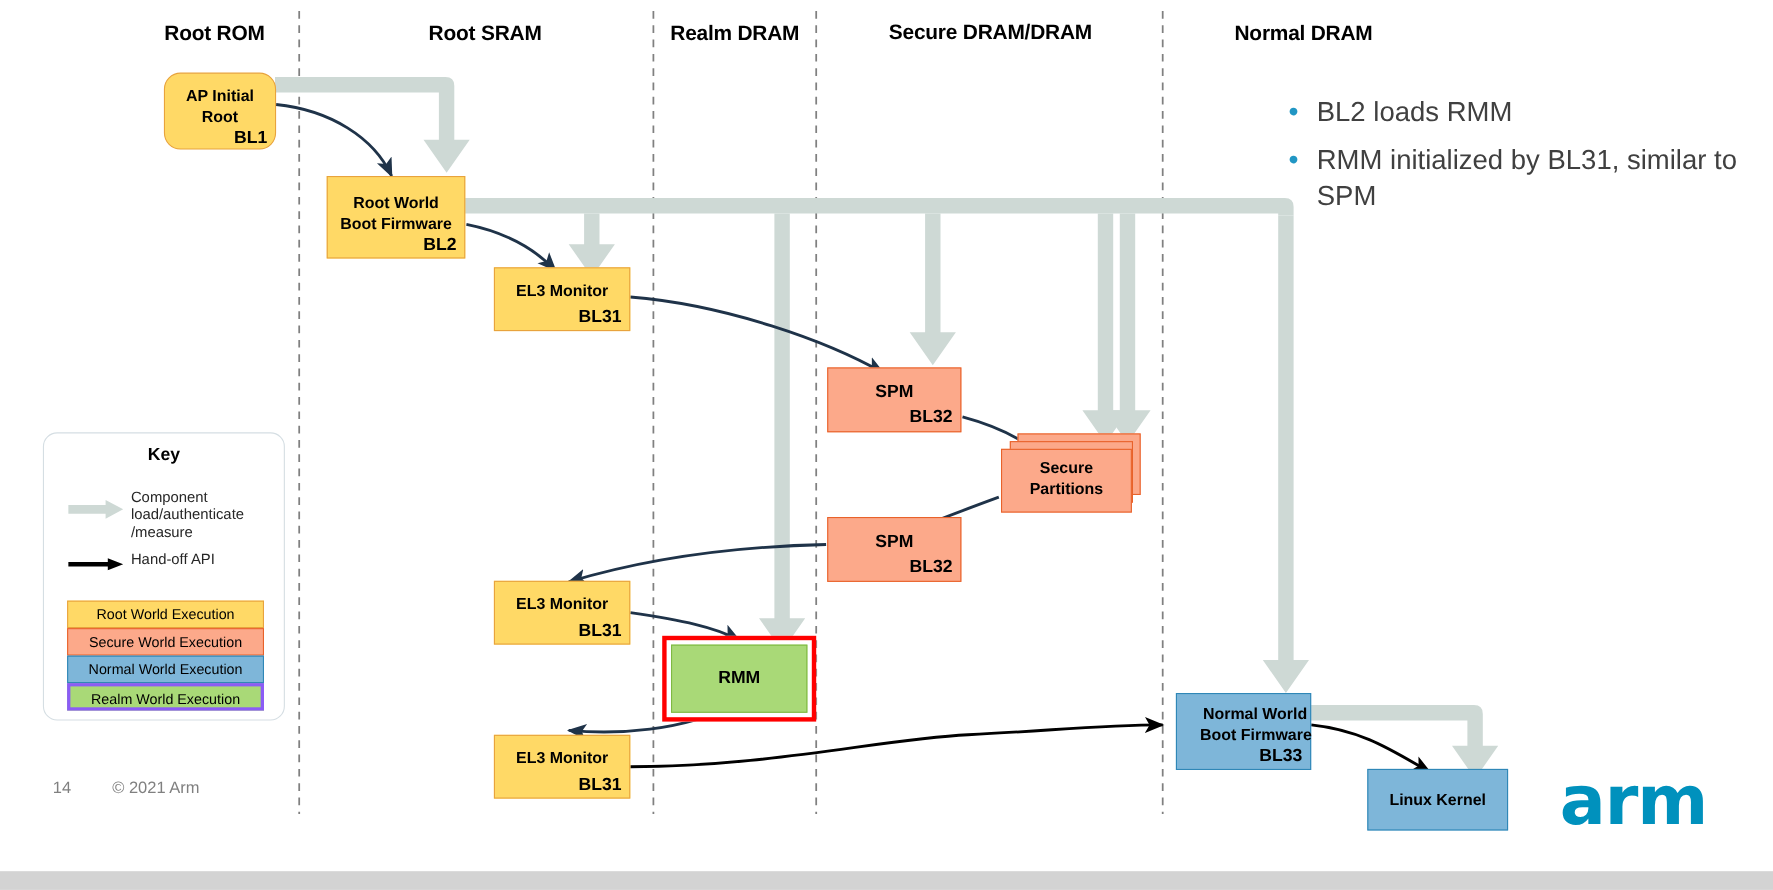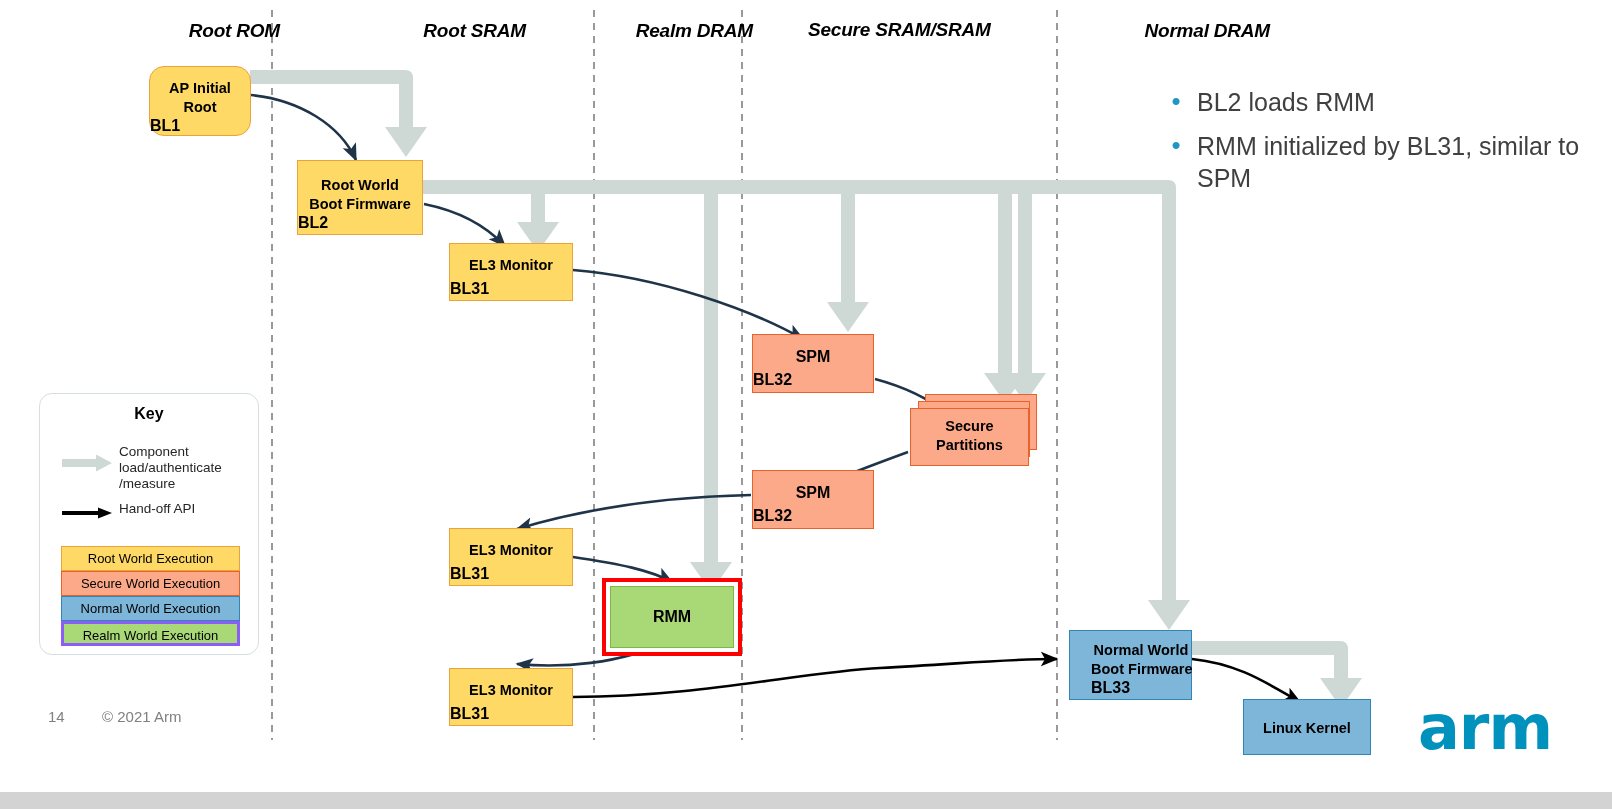--- a/index.html
+++ b/index.html
@@ -11,45 +11,44 @@
     position:relative;
   }
   #slide{position:absolute;left:0;top:0;width:1612px;height:809px;}
   #svg-layer{position:absolute;left:0;top:0;width:1612px;height:809px;}
 
   .col-header{
     position:absolute;
     font-size:19px;
     font-weight:bold;
     color:#000000;
-    text-align:right;
+    text-align:center;
     white-space:nowrap;
     letter-spacing:-0.2px;
-    font-style:italic;
   }
 
   
   .box{
     position:absolute;
     box-sizing:border-box;
     display:block;
     padding:0;
   }
   .box .t1,.box .t2{
     display:block;
     text-align:center;
     font-weight:bold;
     font-size:14.5px;
     color:#000;
     line-height:1.28;
     white-space:nowrap;
   }
   .box .bl{
     display:block;
-    text-align:left;
+    text-align:right;
     font-weight:bold;
     font-size:16px;
     color:#000;
     line-height:1.2;
     padding-right:7px;
     white-space:nowrap;
   }
   .box.root{background:#ffd966;border:1.4px solid #e8a33d;}
   .box.secure{background:#fca98a;border:1.4px solid #e8622a;}
   .box.normal{background:#7eb6d9;border:1.4px solid #2f87b7;}
@@ -177,21 +176,21 @@
 
     <g fill="none" stroke="#000000" stroke-width="2.6" marker-end="url(#blackhead)">
       <path d="M573,697 C700,697 800,672 880,668 C960,664 1000,659 1057,659"></path>
       <path d="M1192,659 C1240,664 1268,684 1300,702"></path>
     </g>
   </svg>
 
   <div class="col-header" style="left:110px;top:20px;width:170px;">Root ROM</div>
   <div class="col-header" style="left:356px;top:20px;width:170px;">Root SRAM</div>
   <div class="col-header" style="left:583px;top:20px;width:170px;">Realm DRAM</div>
-  <div class="col-header" style="left:808px;top:19px;width:176px;">Secure SRAM/SRAM</div>
+  <div class="col-header" style="left:808px;top:19px;width:176px;">Secure DRAM/DRAM</div>
   <div class="col-header" style="left:1100px;top:20px;width:170px;">Normal DRAM</div>
 
   <div class="box root" style="left:149px;top:66px;width:102px;height:70px;border-radius:15px;">
     <span class="t1" style="margin-top:12px;">AP Initial</span>
     <span class="t2">Root</span>
     <span class="bl">BL1</span>
   </div>
 
   <div class="box root" style="left:297px;top:160px;width:126px;height:75px;">
     <span class="t1" style="margin-top:15px;">Root World</span>

